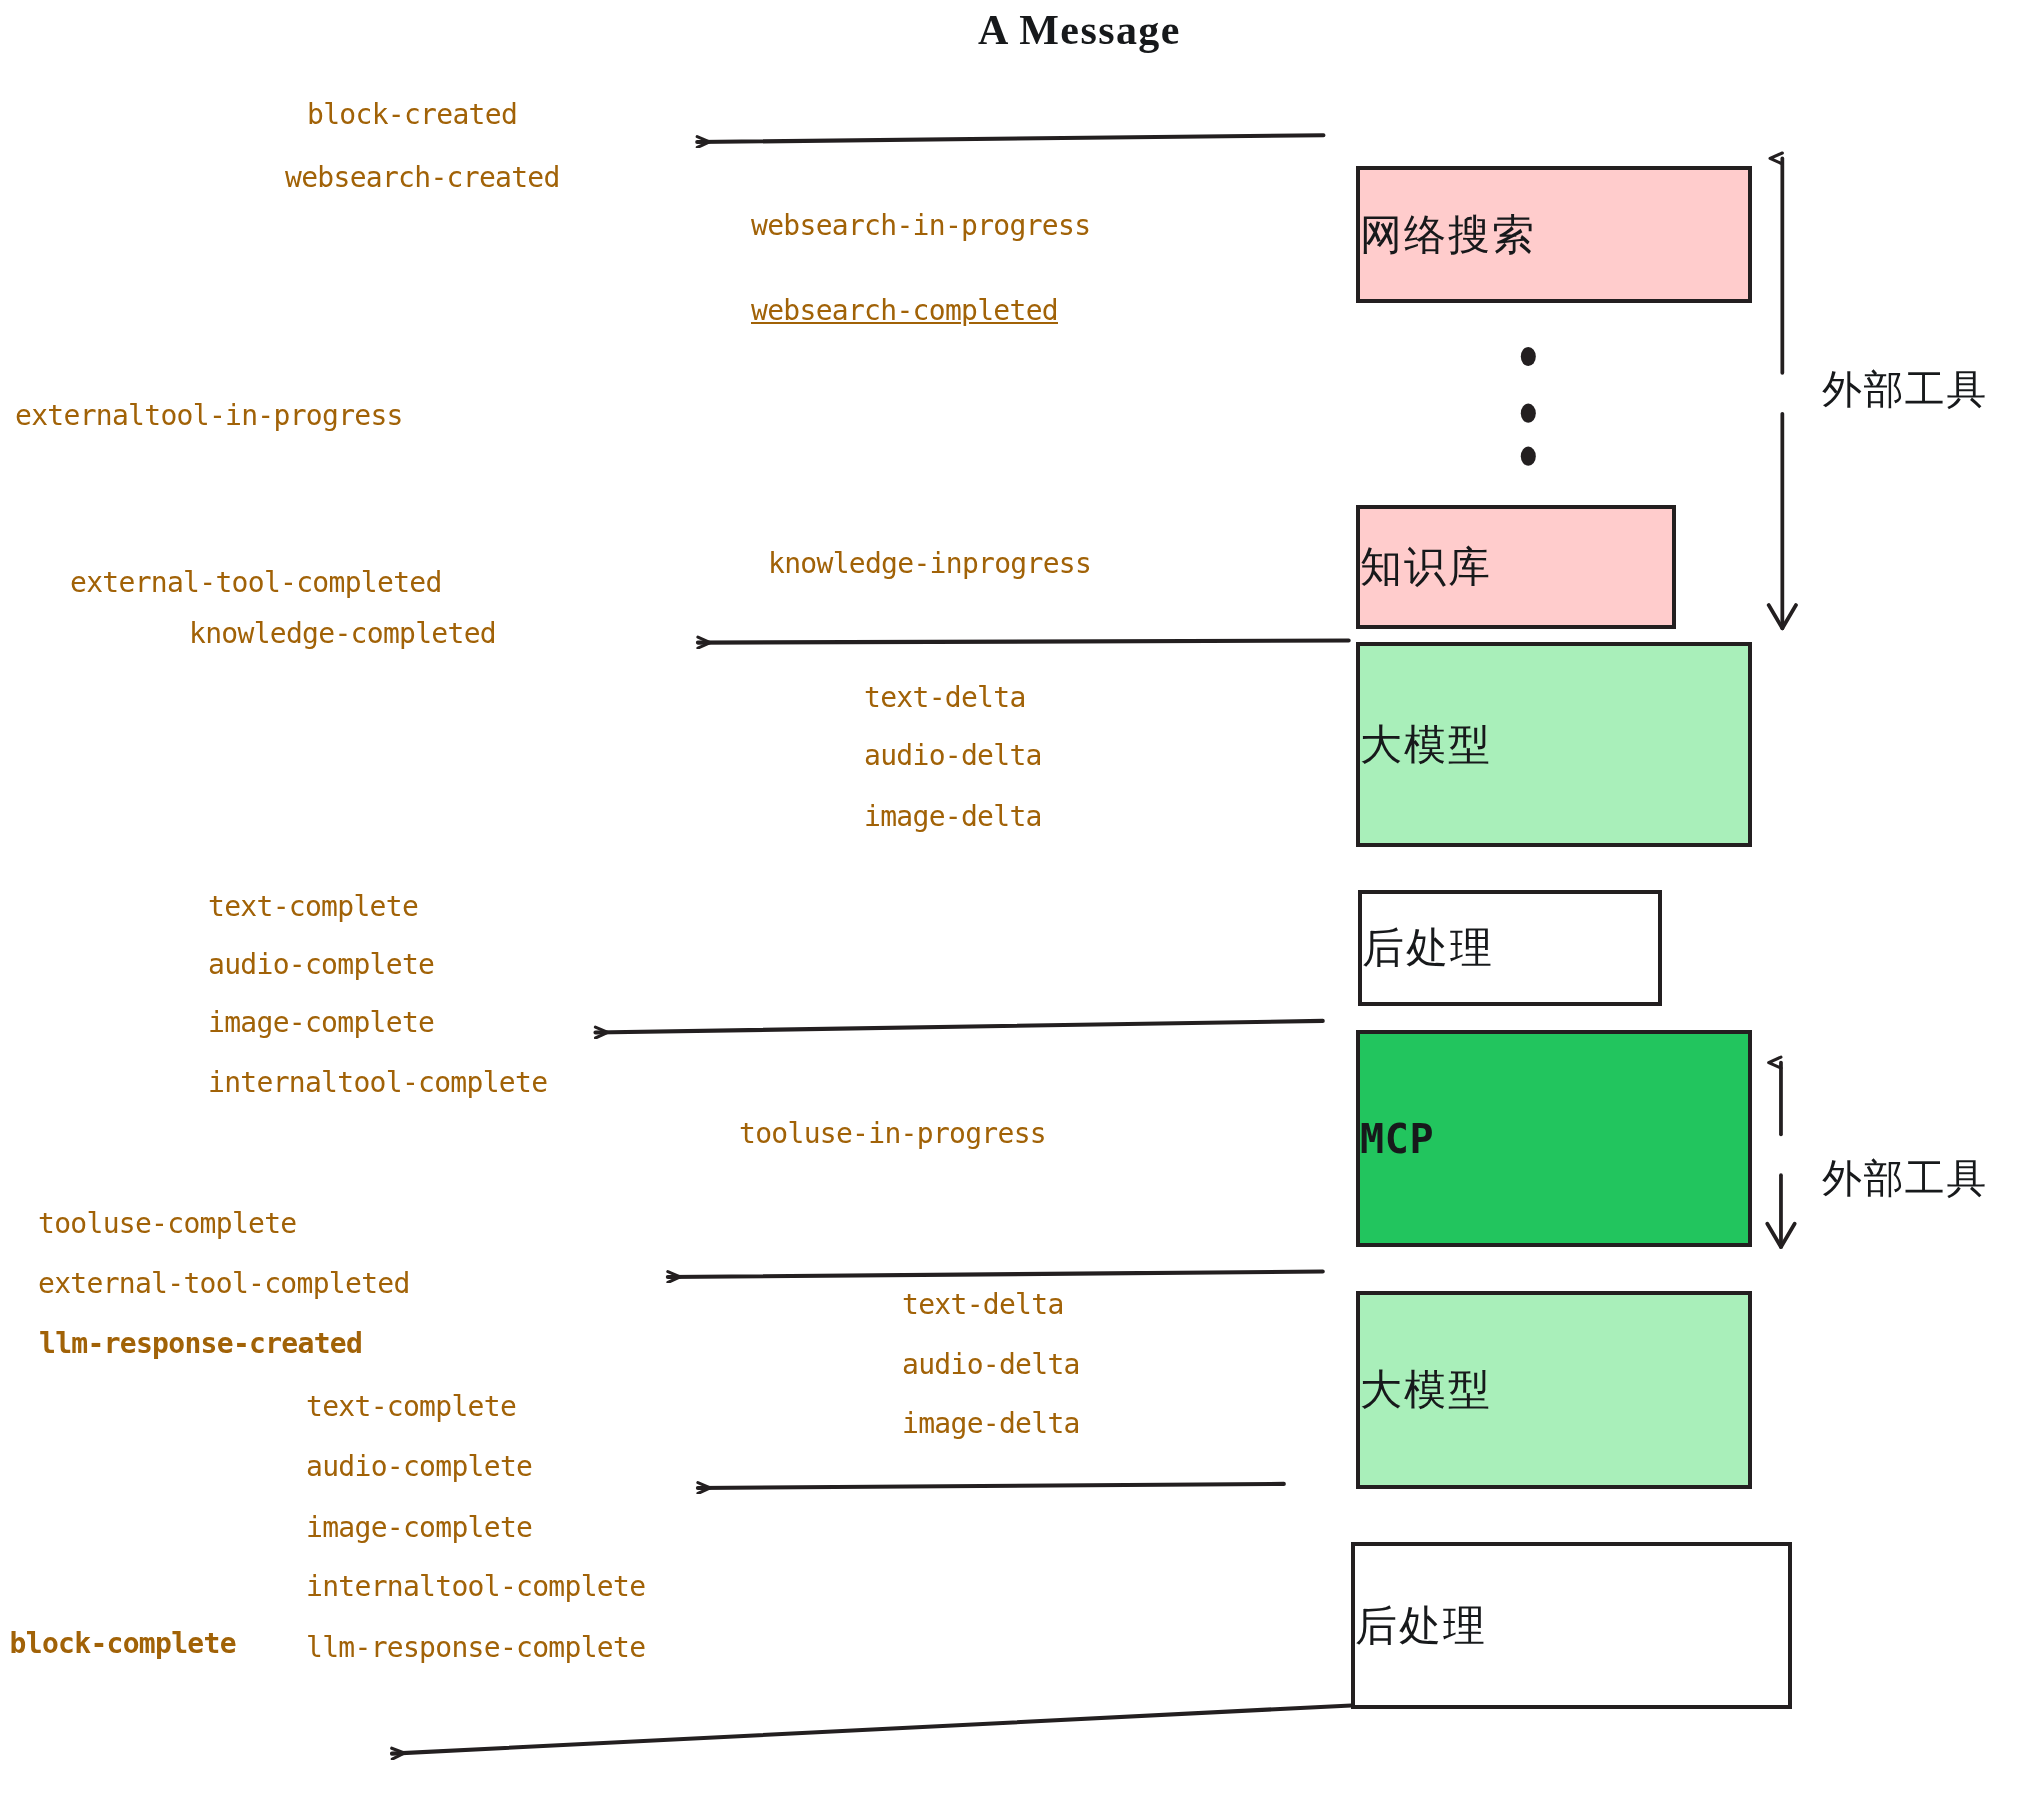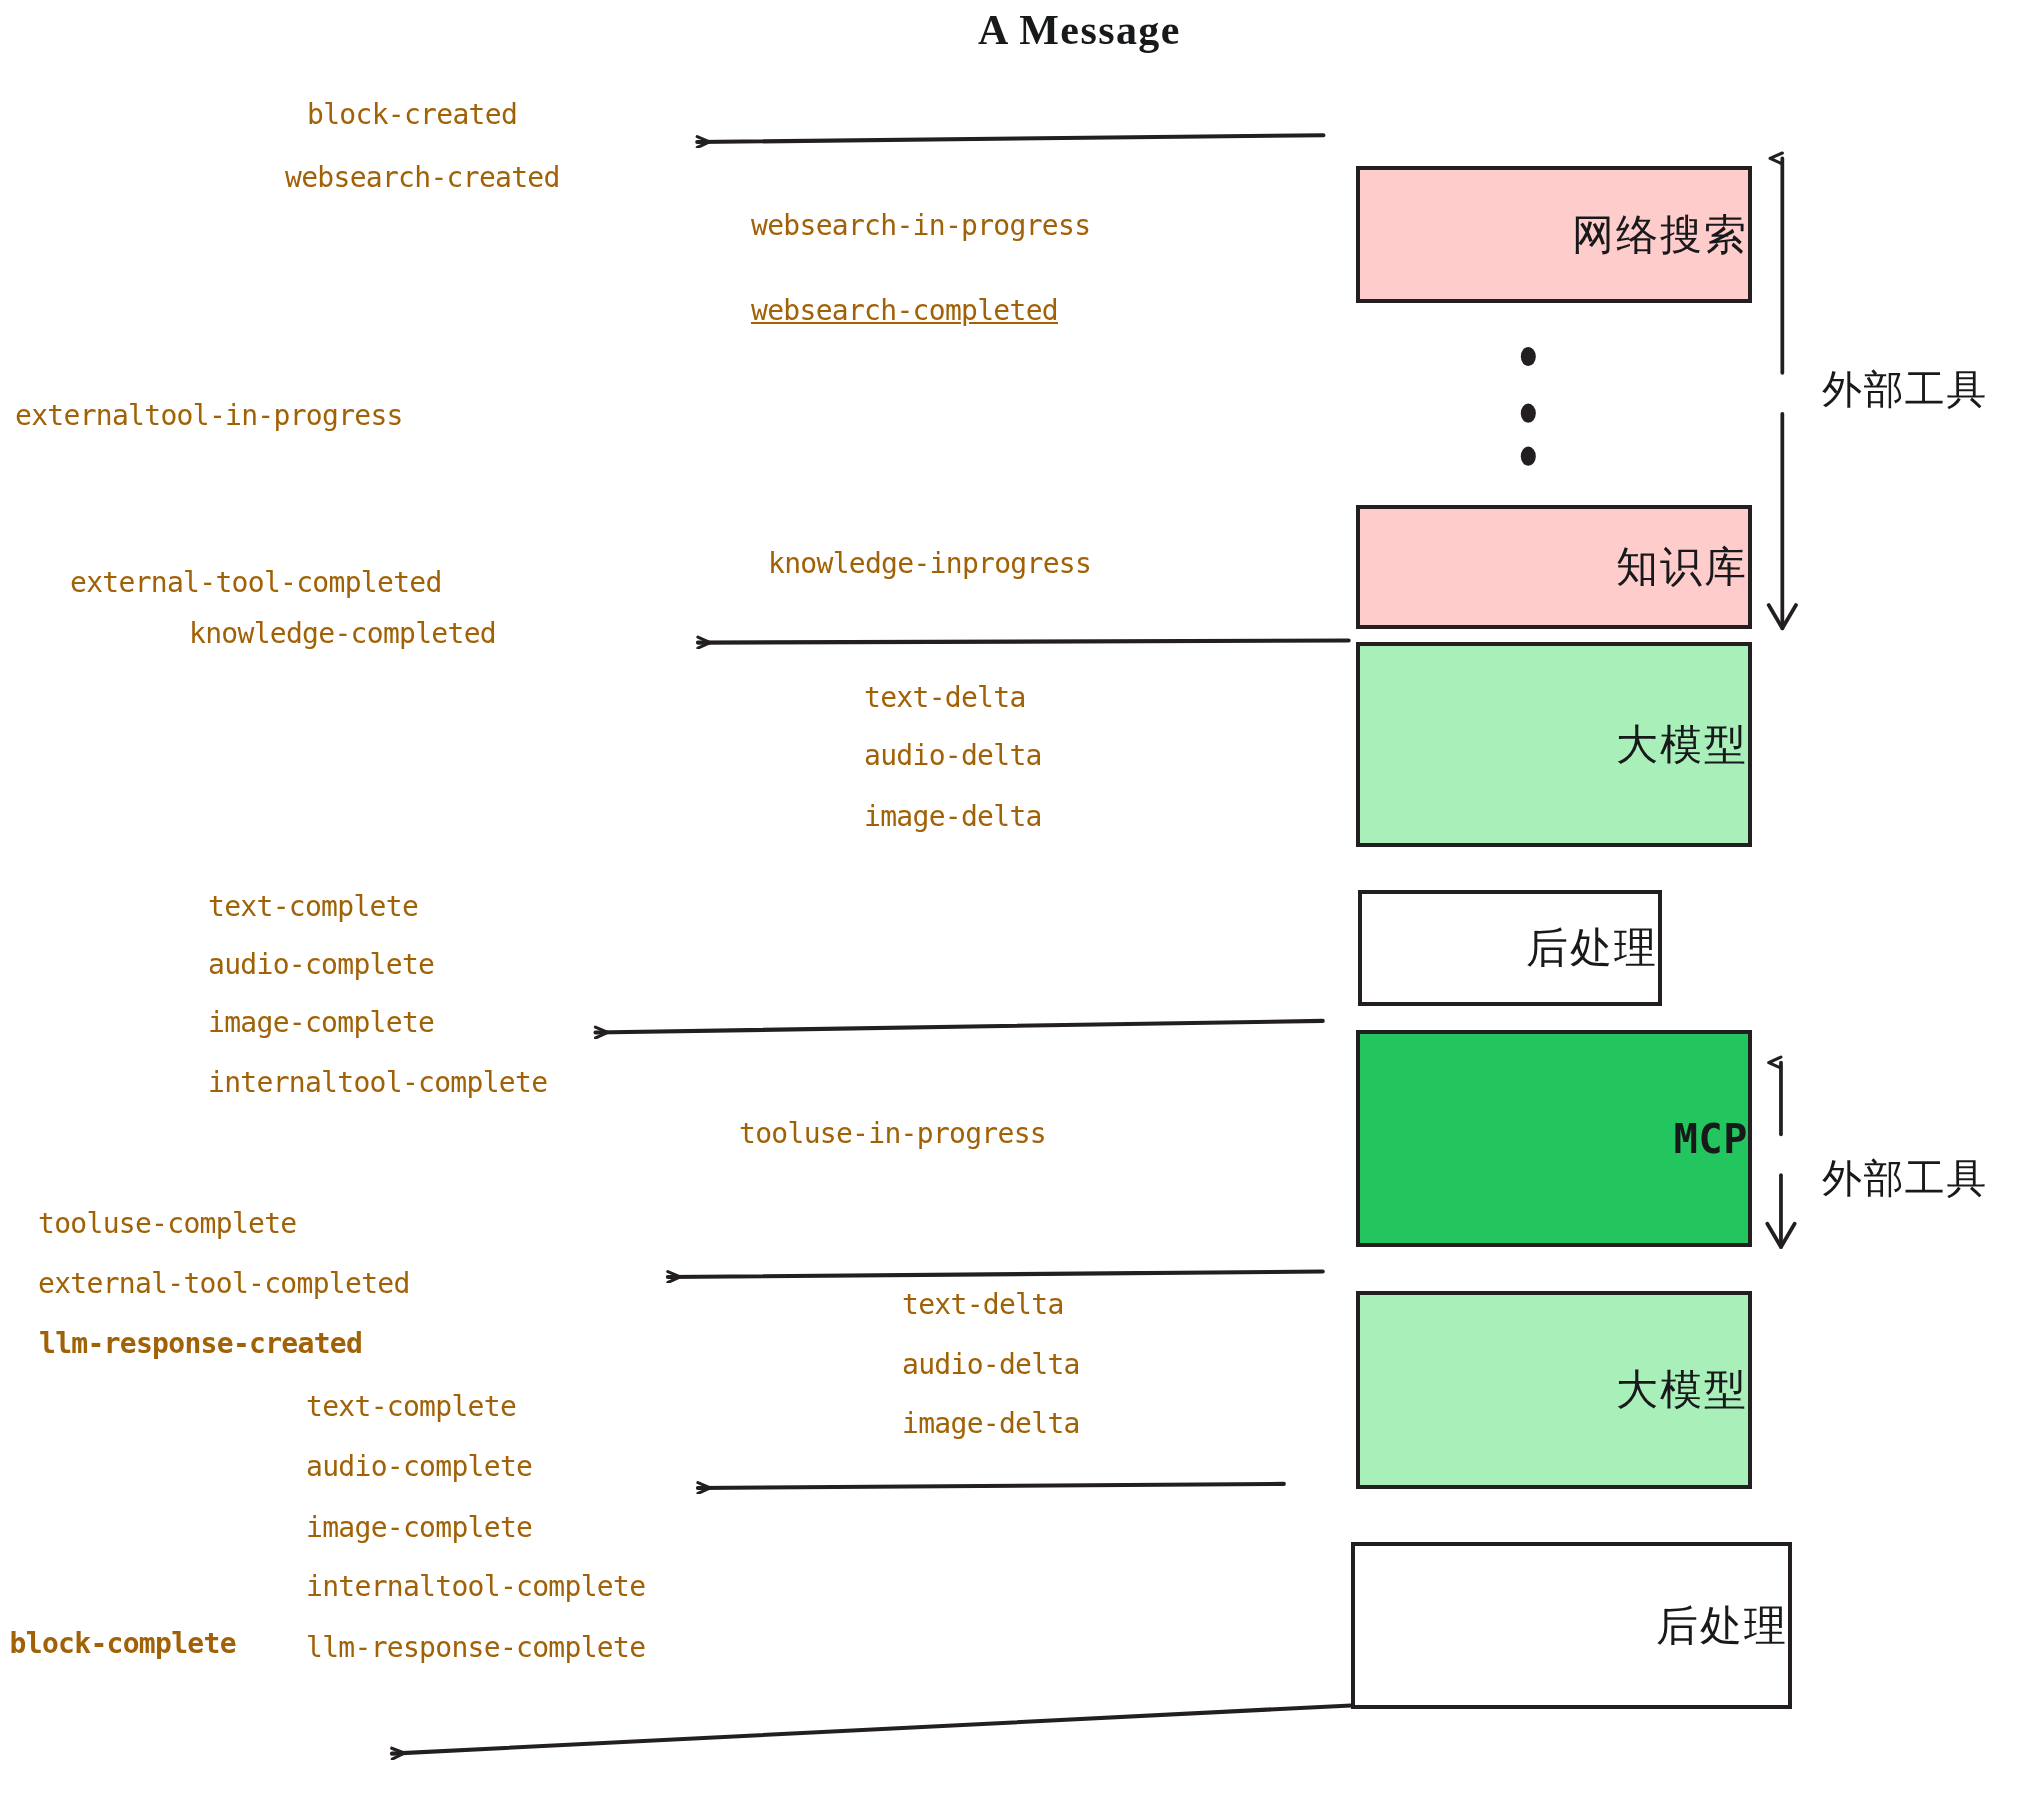--- a/index.html
+++ b/index.html
@@ -51,24 +51,23 @@
     letter-spacing: -0.7px;
   }
 
   
   .node {
     position: absolute;
     box-sizing: border-box;
     border: 4.1px solid #231f20;
     display: flex;
     align-items: center;
-    justify-content: flex-end;
+    justify-content: flex-start;
     font-family: "DejaVu Sans", sans-serif;
     color: #17191b;
-    padding-left: 8px;
   }
   .node .node-label {
     font-size: 42px;
     font-weight: 500;
     letter-spacing: 2px;
     white-space: nowrap;
   }
   .node.mcp .node-label {
     font-family: "DejaVu Sans Mono", monospace;
     font-size: 40px;
@@ -127,21 +126,21 @@
         <ellipse cx="2238" cy="522" rx="11" ry="14"></ellipse>
         <ellipse cx="2238" cy="605" rx="11" ry="14"></ellipse>
         <ellipse cx="2238" cy="668" rx="11" ry="14"></ellipse>
       </g>
   </svg>
 
   <div id="node-layer">
       <div class="node" style="left: 1356px; top: 166px; width: 396px; height: 137px; background: rgb(255, 204, 204);">
         <span class="node-label">网络搜索</span>
       </div>
-      <div class="node" style="left: 1356px; top: 505px; width: 396px; height: 124px; background: rgb(255, 204, 204);">
+      <div class="node" style="left: 1356px; top: 505px; width: 320px; height: 124px; background: rgb(255, 204, 204);">
         <span class="node-label">知识库</span>
       </div>
       <div class="node" style="left: 1356px; top: 642px; width: 396px; height: 205px; background: rgb(169, 239, 186);">
         <span class="node-label">大模型</span>
       </div>
       <div class="node" style="left: 1358px; top: 890px; width: 304px; height: 116px; background: rgb(255, 255, 255);">
         <span class="node-label">后处理</span>
       </div>
       <div class="node mcp" style="left: 1356px; top: 1030px; width: 396px; height: 217px; background: #22c55e;">
         <span class="node-label">MCP</span>

